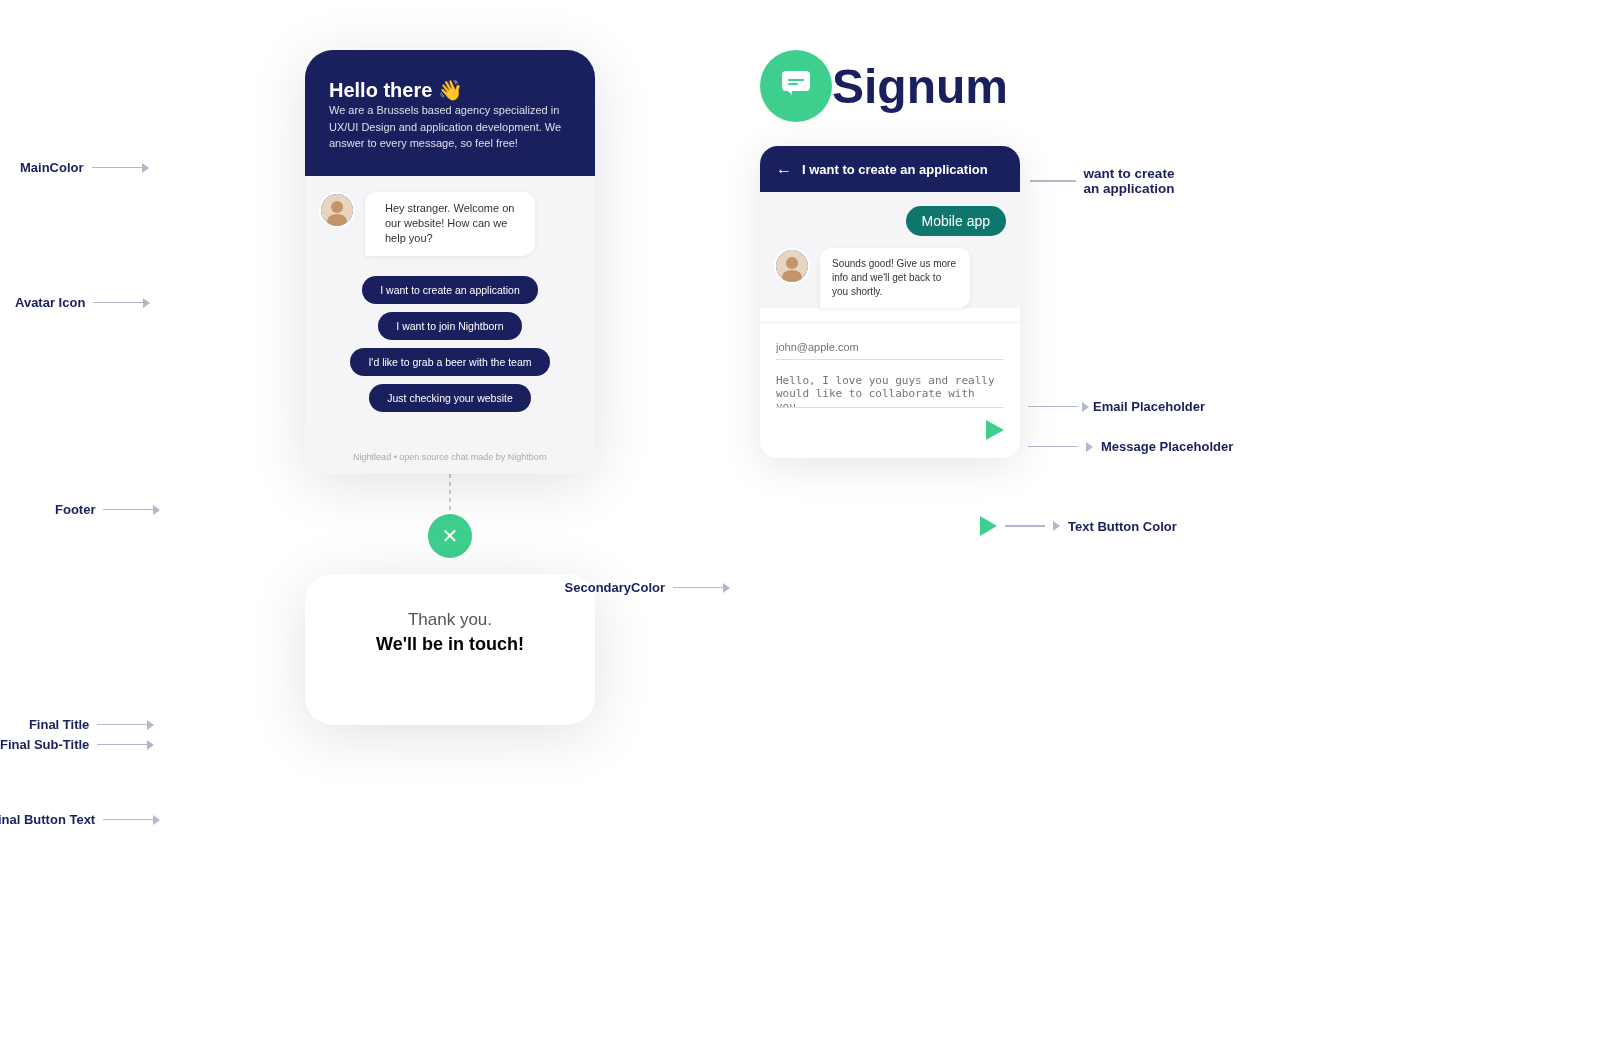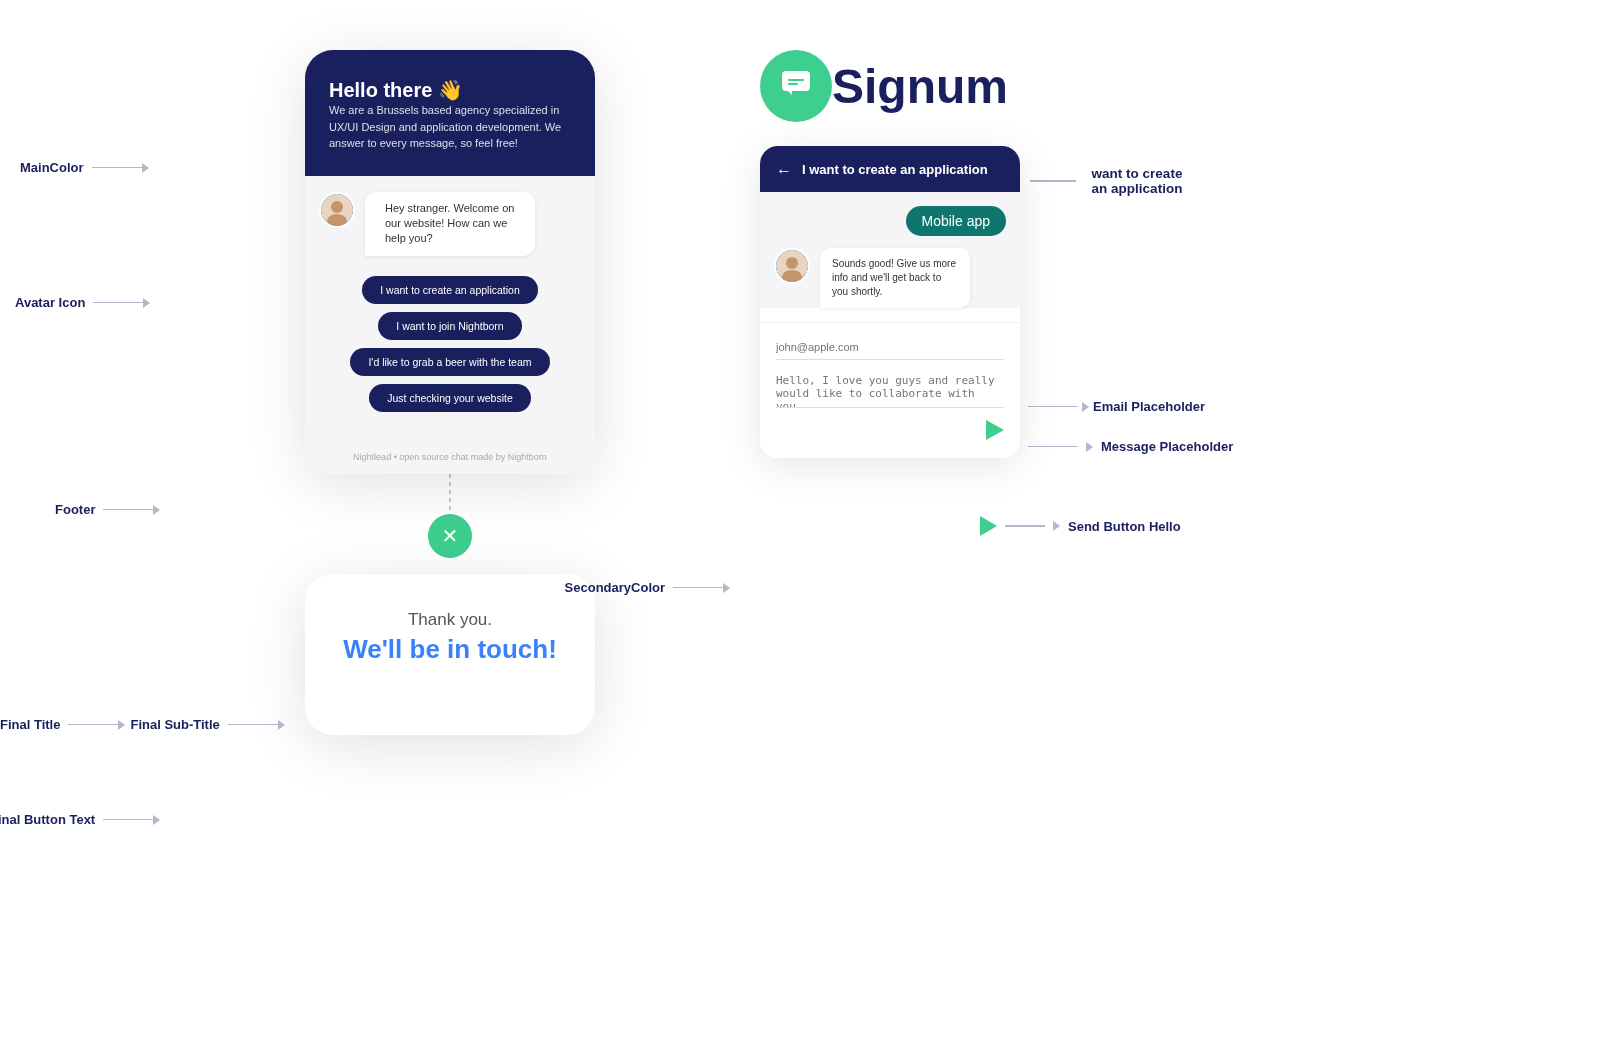--- a/index.html
+++ b/index.html
@@ -135,23 +135,23 @@
     }
 
     .thankyou-title {
       font-size: 17px;
       color: #555;
       font-weight: 400;
       margin-bottom: 4px;
     }
 
     .thankyou-subtitle {
-      font-size: 26px;
+      font-size: 18px;
       font-weight: 800;
-      color: #3b82f6;
+      color: #000000;
       margin-bottom: 40px;
     }
 
     .discover-btn {
       background: linear-gradient(135deg, #e040fb, #9c27b0);
       color: #fff;
       border: none;
       border-radius: 30px;
       padding: 13px 30px;
       font-size: 13px;
@@ -407,21 +407,21 @@
     </div>
 
     <div class="ann" style="right:-30px; top:530px;">
       <span class="ann-label">SecondaryColor</span>
       <div class="ann-arrow-right">
         <div class="h-line"></div>
         <div class="chevron-r"></div>
       </div>
     </div>
 
-    <div style="position:absolute; left:-200px; top:667px; display:flex; flex-direction:row; gap:5px;">
+    <div style="position:absolute; left:-200px; top:667px; display:flex; flex-direction:column; gap:5px;">
       <div class="ann" style="position:static; flex-direction:row-reverse;">
         <div class="ann-arrow-left">
           <div class="h-line"></div>
           <div class="chevron-r"></div>
         </div>
         <span class="ann-label">Final Title</span>
       </div>
       <div class="ann" style="position:static; flex-direction:row-reverse;">
         <div class="ann-arrow-left">
           <div class="h-line"></div>
@@ -501,21 +501,21 @@
             <rect x="10" y="14" width="16" height="2" rx="1" fill="#3ecf8e"></rect>
             <rect x="10" y="18" width="10" height="2" rx="1" fill="#3ecf8e"></rect>
           </svg>
         </span>
       </div>
       <span class="brand-name">Signum</span>
     </div>
 
     <div style="position:relative;">
 
-      <div style="position:absolute; left:270px; top:20px; display:flex; align-items:center; gap:16px; max-width:300px;">
+      <div style="position:absolute; left:270px; top:20px; display:flex; align-items:center; gap:8px; max-width:300px;">
         <div style="height:1.5px; width:80px; background:#b0b8cc;"></div>
         <span style="font-size:13.5px; font-weight:600; color:#1a1f5e;">want to create an application</span>
       </div>
 
       <div style="position:absolute; left:268px; top:253px; display:flex; align-items:center; gap:4px;">
         <div style="height:1.5px; width:50px; background:#b0b8cc;"></div>
         <div style="width:0; height:0; border-top:5px solid transparent; border-bottom:5px solid transparent; border-left:7px solid #b0b8cc;"></div>
         <span style="font-size:13px; font-weight:700; color:#1a1f5e; white-space:nowrap;">Email Placeholder</span>
       </div>
 
@@ -523,21 +523,21 @@
         <div style="height:1.5px; width:50px; background:#b0b8cc;"></div>
         <div style="width:0; height:0; border-top:5px solid transparent; border-bottom:5px solid transparent; border-left:7px solid #b0b8cc;"></div>
         <span style="font-size:13px; font-weight:700; color:#1a1f5e; white-space:nowrap;">Message Placeholder</span>
       </div>
 
       <div style="position:absolute; left:220px; top:370px; display:flex; align-items:center; gap:8px;">
 
         <div style="width:0; height:0; border-top:10px solid transparent; border-bottom:10px solid transparent; border-left:17px solid #3ecf8e;"></div>
         <div style="height:1.5px; width:40px; background:#b0b8cc;"></div>
         <div style="width:0; height:0; border-top:5px solid transparent; border-bottom:5px solid transparent; border-left:7px solid #b0b8cc;"></div>
-        <span style="font-size:13px; font-weight:700; color:#1a1f5e; white-space:nowrap;">Send Button Hello</span>
+        <span style="font-size:13px; font-weight:700; color:#1a1f5e; white-space:nowrap;">Text Button Color</span>
       </div>
 
       <div class="right-panel">
 
         <div class="right-panel-nav">
           <span class="back-arrow">←</span>
           <span class="right-panel-nav-title">I want to create an application</span>
         </div>
 
         <div class="right-panel-body">

